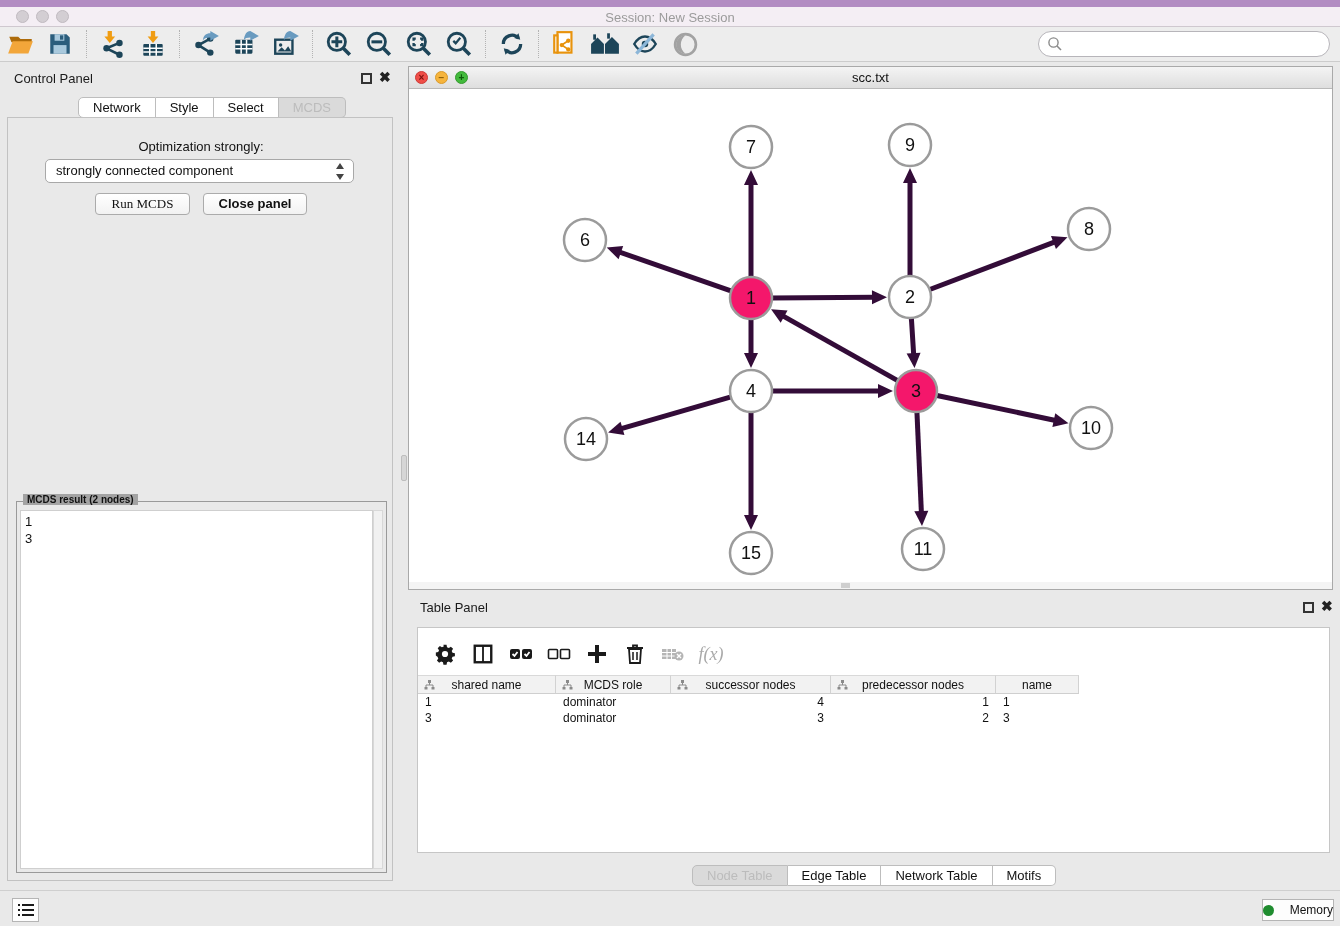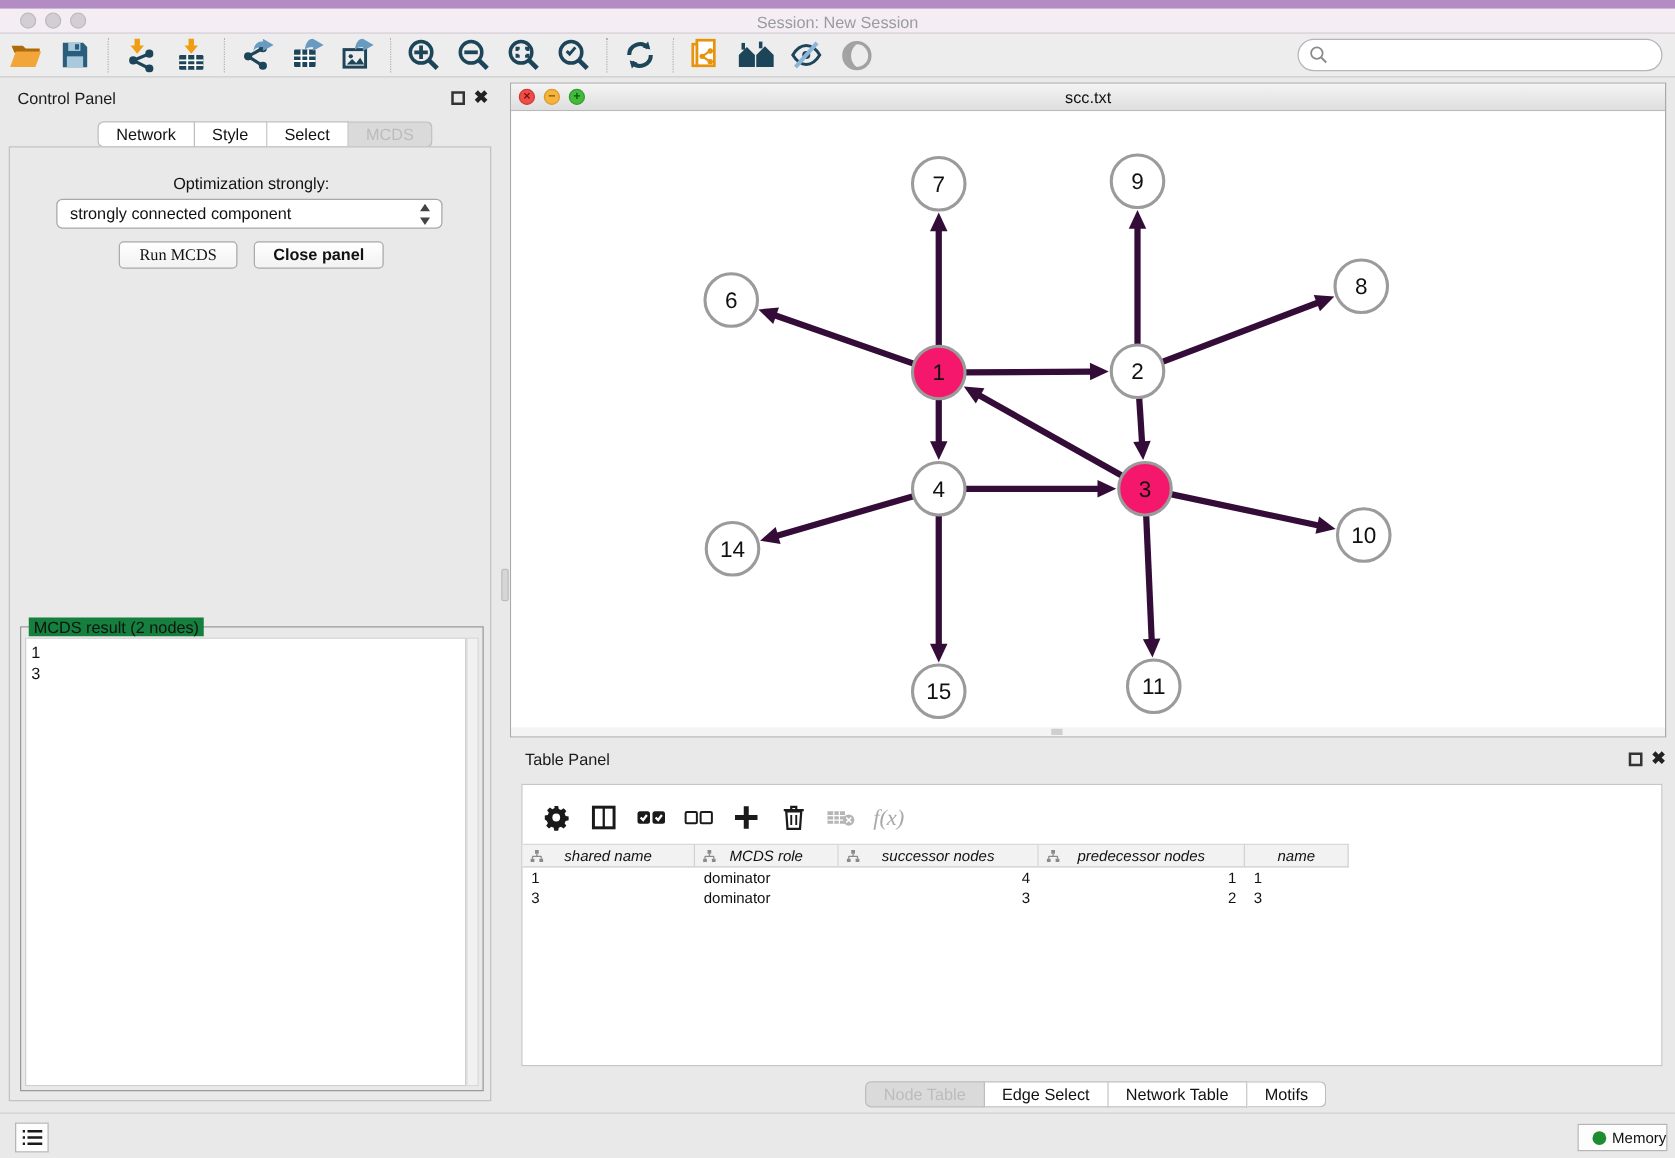--- a/index.html
+++ b/index.html
@@ -36,21 +36,21 @@
 
   .cp-box { position:absolute; left:7px; top:117px; width:386px; height:764px; background:#e9e9e9; border:1px solid #c2c2c2; }
   .opt-label { position:absolute; left:0; width:386px; top:21px; text-align:center; font-size:13px; color:#111; }
   .dropdown { position:absolute; left:37px; top:41px; width:309px; height:24px; background:#fff; border:1px solid #a8a8a8; border-radius:5px; font-size:13px; line-height:22px; padding-left:10px; color:#111; }
   .dd-stepper { position:absolute; right:8px; top:3px; width:10px; height:17px; }
   .btn { position:absolute; height:22px; background:linear-gradient(#ffffff,#f2f2f2); border:1px solid #ababab; border-radius:4px; font-size:13px; text-align:center; line-height:20px; color:#111; }
   .run-btn { left:87px; top:75px; width:95px;font-family:Liberation Serif, serif; }
   .closep-btn { left:195px; top:75px; width:104px;font-weight:bold; }
 
   .result-group { position:absolute; left:8px; top:383px; width:371px; height:372px; border:1px solid #9a9a9a; }
-  .result-legend { position:absolute; left:6px; top:-8px; background:#15803d; padding:0 4px; font-size:13px; color:#111; }
+  .result-legend { position:absolute; left:6px; top:-8px; background:#a3a3a3; padding:0 4px; font-size:10px; color:#111;font-weight:bold; }
   .result-area { position:absolute; left:3px; top:8px; right:13px; bottom:3px; background:#fff; border:1px solid #cfcfcf; font-size:13px; color:#111; padding:2px 4px; line-height:17px; }
   .result-scroll { position:absolute; right:3px; top:8px; width:10px; bottom:3px; background:#f1f1f1; border:1px solid #d8d8d8; }
 
   
   .net-window { position:absolute; left:408px; top:66px; width:925px; height:524px; background:#fff; border:1px solid #a9a9a9; }
   .net-titlebar { position:absolute; left:0; top:0; right:0; height:22px; background:linear-gradient(#f4f4f4,#dedede); border-bottom:1px solid #b9b9b9; }
   .nt-btn { position:absolute; top:4px; width:13px; height:13px; border-radius:50%; font-size:10px; font-weight:bold; line-height:12px; text-align:center; }
   .nt-close { left:6px; background:#ef4e48; border:1px solid #ce3a36; color:#7e120f; }
   .nt-min { left:26px; background:#f6b43c; border:1px solid #d99a2b; color:#8a5d08; }
   .nt-max { left:46px; background:#42ba3c; border:1px solid #35992f; color:#0d5c0a; }
@@ -60,34 +60,34 @@
   .net-hscroll .handle { position:absolute; left:432px; top:1px; width:9px; height:5px; background:#cfcfcf; }
   .splitter-handle { position:absolute; left:401px; top:455px; width:6px; height:26px; background:#d6d6d6; border:1px solid #bdbdbd; border-radius:2px; }
 
   
   .tp-title-row { position:absolute; left:408px; top:595px; width:925px; height:26px; }
   .tp-float{left:895px}.tp-close{left:913px}
   .tp-box { position:absolute; left:417px; top:627px; width:913px; height:226px; background:#fff; border:1px solid #c6c6c6; }
   .tp-toolbar { position:absolute; left:0; top:0; right:0; height:40px; display:flex; align-items:flex-end; padding-left:8px; }
   .tp-ic { width:30px; height:28px; display:flex; align-items:center; justify-content:center; margin:0 4px; }
   .fx { font-family:"Liberation Serif", serif; font-style:italic; font-size:18px; color:#a9a9a9; }
-  .tp-header { position:absolute; left:0; top:47px; height:19px; display:flex;font-style:italic; }
+  .tp-header { position:absolute; left:0; top:47px; height:19px; display:flex; }
   .th { height:19px; background:#f2f2f2; border-right:1px solid #d2d2d2; border-top:1px solid #d9d9d9; border-bottom:1px solid #cfcfcf; font-size:12px; color:#111; display:flex; align-items:center; justify-content:center; gap:4px; position:relative; }
   .th .tree { position:absolute; left:6px; }
   .tp-rows { position:absolute; left:0; top:66px; right:0; }
   .tr { display:flex; height:16px; }
   .td { font-size:12px; color:#111; line-height:16px; padding:0 7px; white-space:nowrap; overflow:hidden; }
   .ta-r { text-align:right; }
 
   .tp-tabs { left:692px; top:865px; }
 
   
   .statusbar { position:absolute; left:0; top:890px; width:1340px; height:36px; background:#e9e9e9; border-top:1px solid #cfcfcf; }
   .list-btn { position:absolute; left:12px; top:7px; width:27px; height:24px; background:#fdfdfd; border:1px solid #b5b5b5; display:flex; align-items:center; justify-content:center; }
-  .memory-btn { position:absolute; right:6px; top:8px; width:72px; height:22px; background:#fdfdfd; border:1px solid #b5b5b5; display:flex; align-items:center; justify-content:flex-end; gap:5px; font-size:12px; color:#111; }
+  .memory-btn { position:absolute; right:6px; top:8px; width:72px; height:22px; background:#fdfdfd; border:1px solid #b5b5b5; display:flex; align-items:center; justify-content:space-between; gap:5px; font-size:12px; color:#111; }
   .memdot { width:11px; height:11px; border-radius:50%; background:#1f8c2f; }
 </style>
 </head>
 <body>
 
 <div class="app">
 
   <div class="desktop-strip"></div>
   <div class="titlebar">
     <div class="traffic t1"></div>
@@ -441,21 +441,21 @@
         <div class="td" style="width:115px">dominator</div>
         <div class="td ta-r" style="width:160px">3</div>
         <div class="td ta-r" style="width:165px">2</div>
         <div class="td" style="width:83px">3</div>
       </div>
     </div>
   </div>
 
   <div class="tabs-row tp-tabs">
     <span class="tab first selected">Node Table</span>
-    <span class="tab">Edge Select</span>
+    <span class="tab">Edge Table</span>
     <span class="tab">Network Table</span>
     <span class="tab last">Motifs</span>
   </div>
 
   <div class="statusbar">
     <div class="list-btn">
       <svg width="16" height="14" viewBox="0 0 16 14">
           <g fill="#1a1a1a">
             <rect x="0" y="1" width="2" height="2"></rect>
             <rect x="4" y="1" width="12" height="2"></rect>

